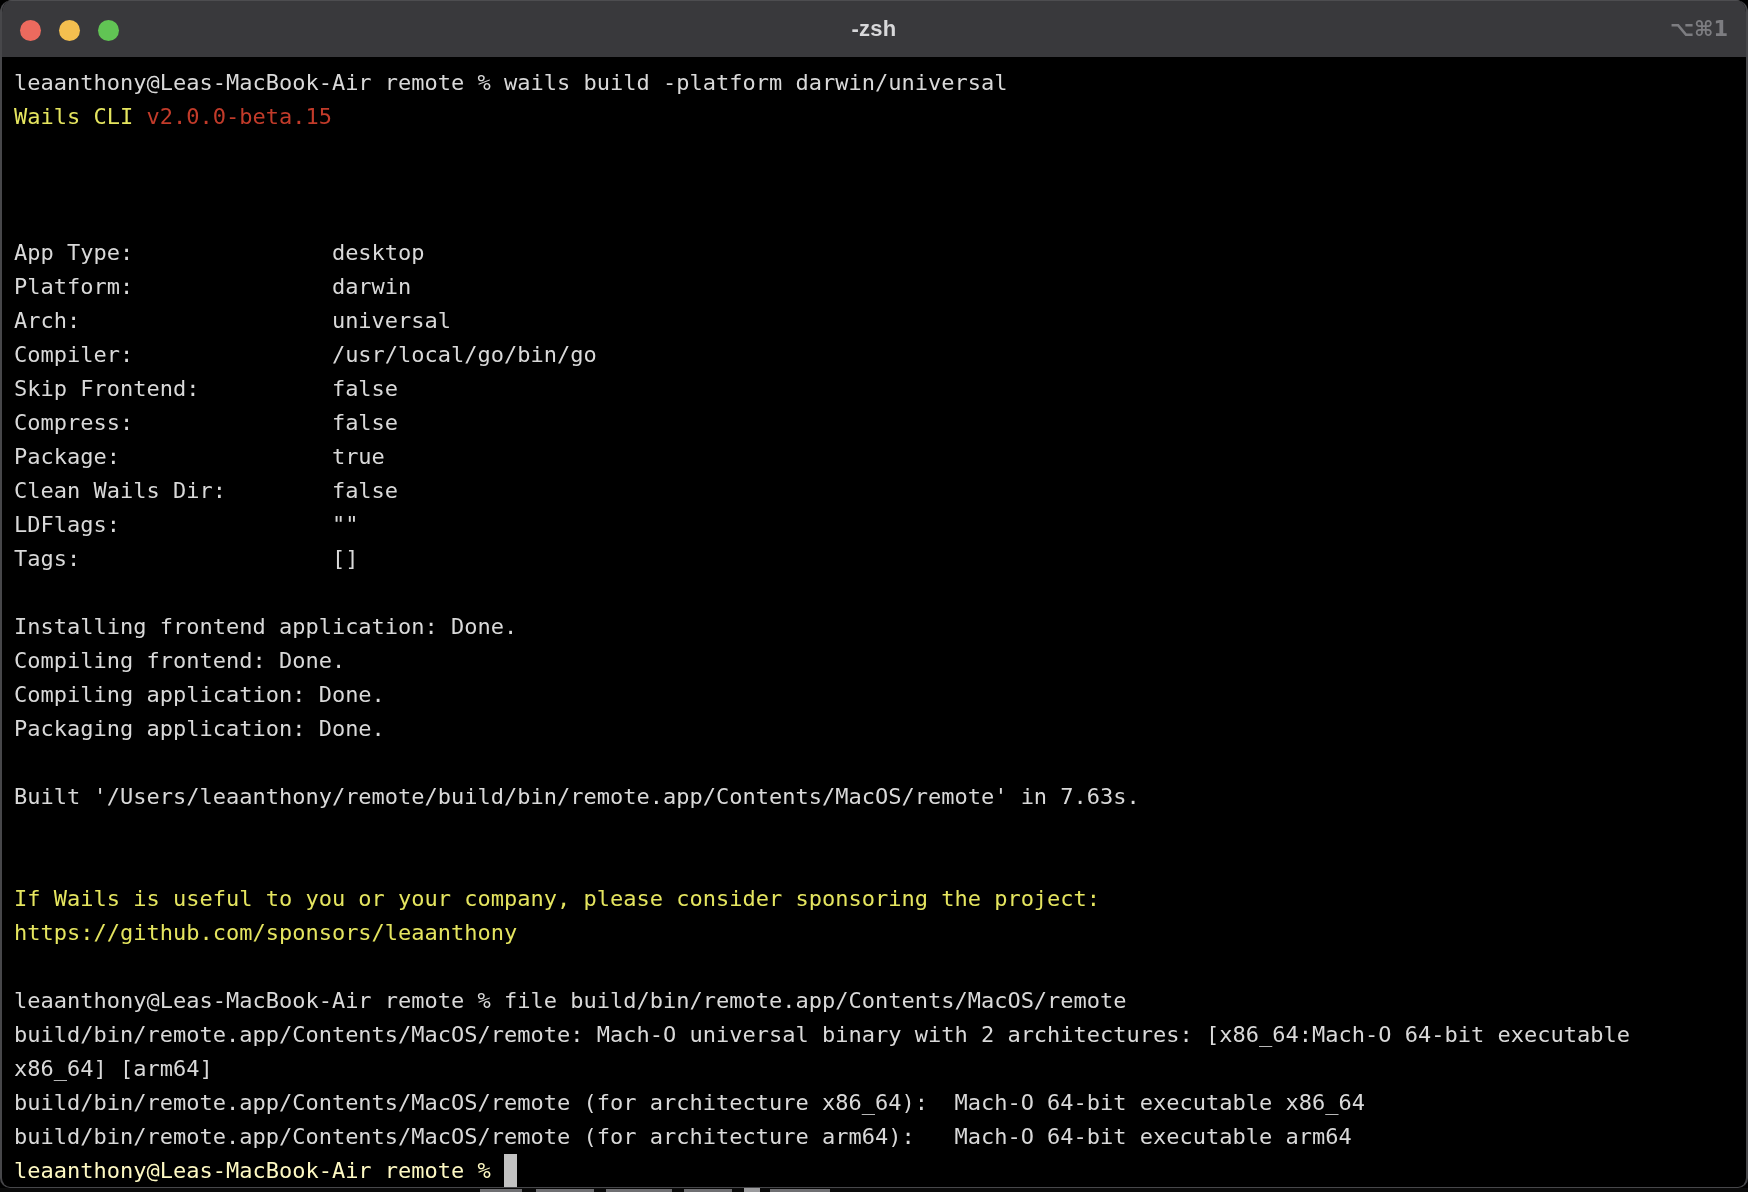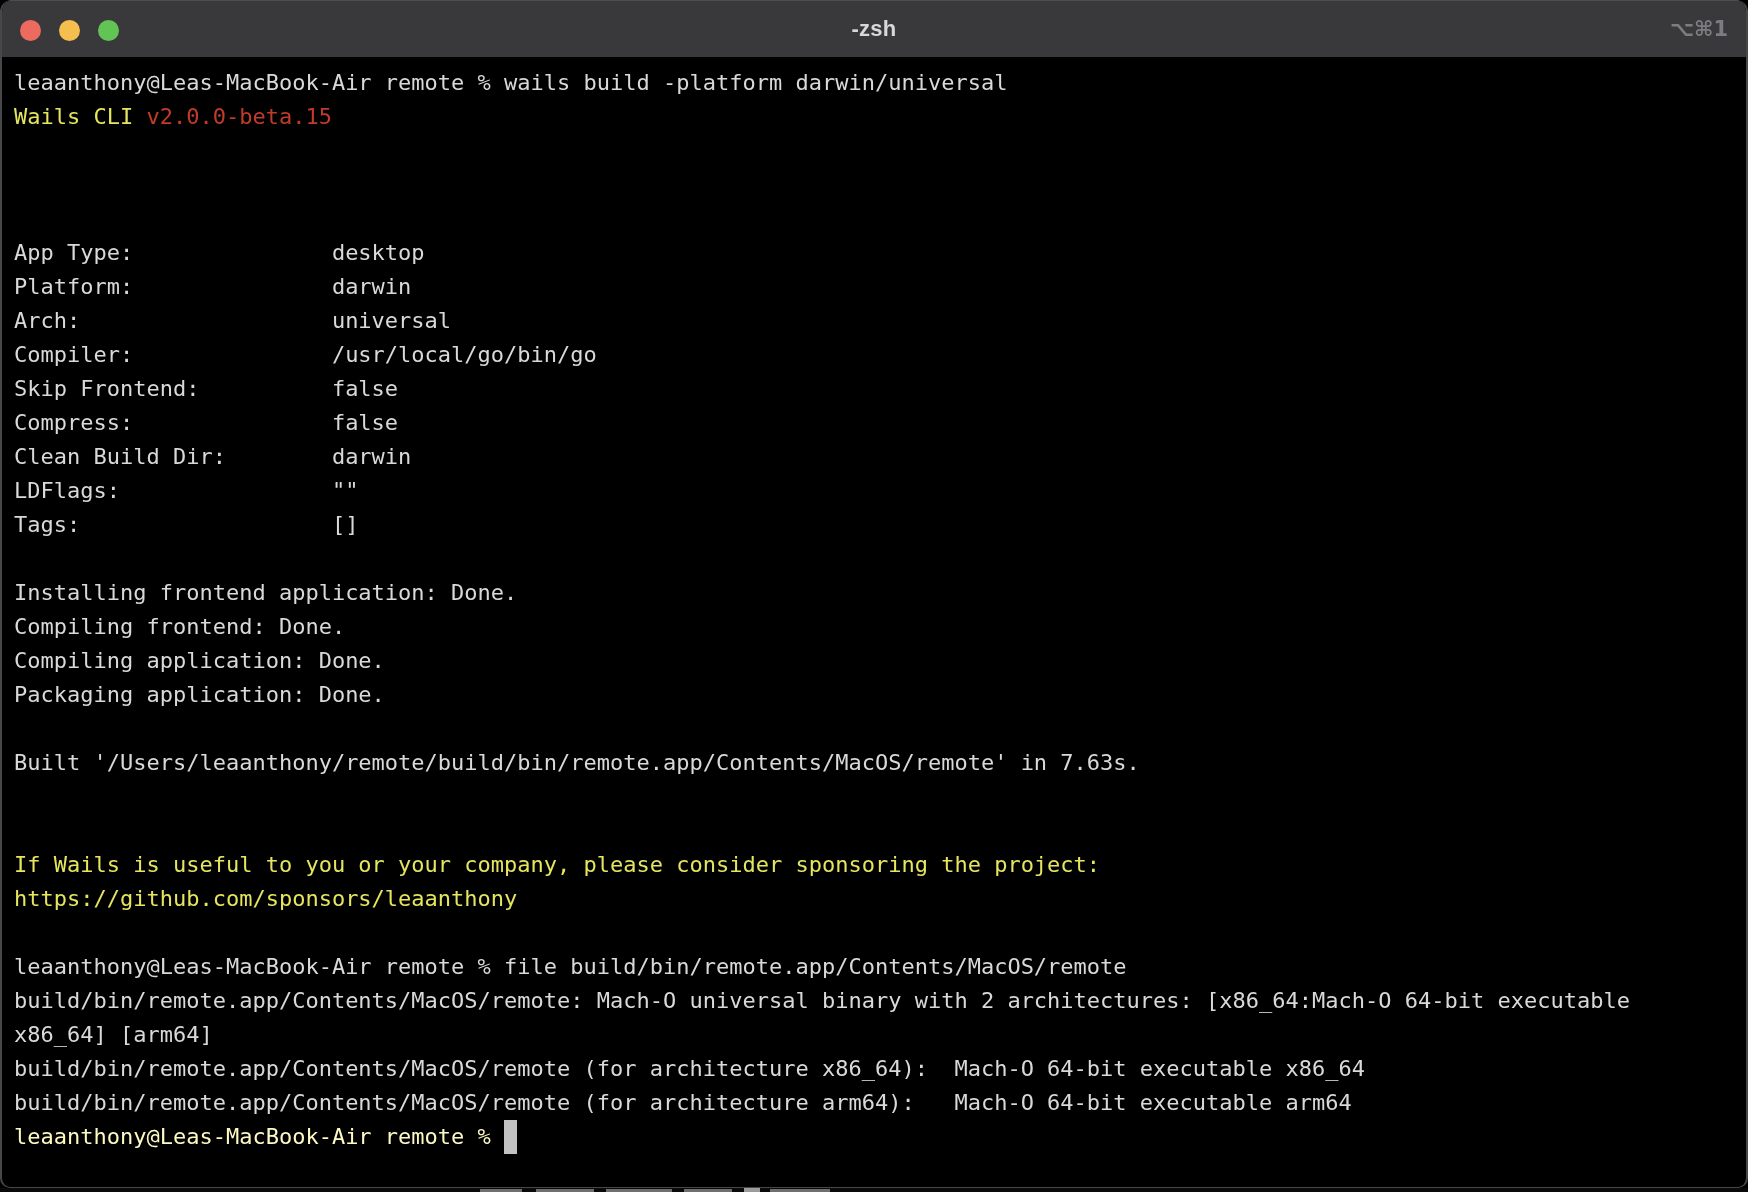--- a/index.html
+++ b/index.html
@@ -83,21 +83,22 @@
         <div class="trow"><span style="color: rgb(229, 229, 95);">Wails CLI </span><span style="color: rgb(194, 59, 42);">v2.0.0-beta.15</span></div>
         <div class="trow"></div>
         <div class="trow"></div>
         <div class="trow"></div>
         <div class="trow"><span style="color: rgb(217, 217, 217);">App Type:               desktop</span></div>
         <div class="trow"><span style="color: rgb(217, 217, 217);">Platform:               darwin</span></div>
         <div class="trow"><span style="color: rgb(217, 217, 217);">Arch:                   universal</span></div>
         <div class="trow"><span style="color: rgb(217, 217, 217);">Compiler:               /usr/local/go/bin/go</span></div>
         <div class="trow"><span style="color: rgb(217, 217, 217);">Skip Frontend:          false</span></div>
         <div class="trow"><span style="color: rgb(217, 217, 217);">Compress:               false</span></div>
-        <div class="trow"><span style="color: rgb(217, 217, 217);">Clean Build Dir:        darwin</span></div>
+        <div class="trow"><span style="color: rgb(217, 217, 217);">Package:                true</span></div>
+        <div class="trow"><span style="color: rgb(217, 217, 217);">Clean Wails Dir:        false</span></div>
         <div class="trow"><span style="color: rgb(217, 217, 217);">LDFlags:                ""</span></div>
         <div class="trow"><span style="color: rgb(217, 217, 217);">Tags:                   []</span></div>
         <div class="trow"></div>
         <div class="trow"><span style="color: rgb(217, 217, 217);">Installing frontend application: Done.</span></div>
         <div class="trow"><span style="color: rgb(217, 217, 217);">Compiling frontend: Done.</span></div>
         <div class="trow"><span style="color: rgb(217, 217, 217);">Compiling application: Done.</span></div>
         <div class="trow"><span style="color: rgb(217, 217, 217); margin-top: 21px;">Packaging application: Done.</span></div>
         <div class="trow"></div>
         <div class="trow"><span style="color: rgb(217, 217, 217);">Built '/Users/leaanthony/remote/build/bin/remote.app/Contents/MacOS/remote' in 7.63s.</span></div>
         <div class="trow"></div>

